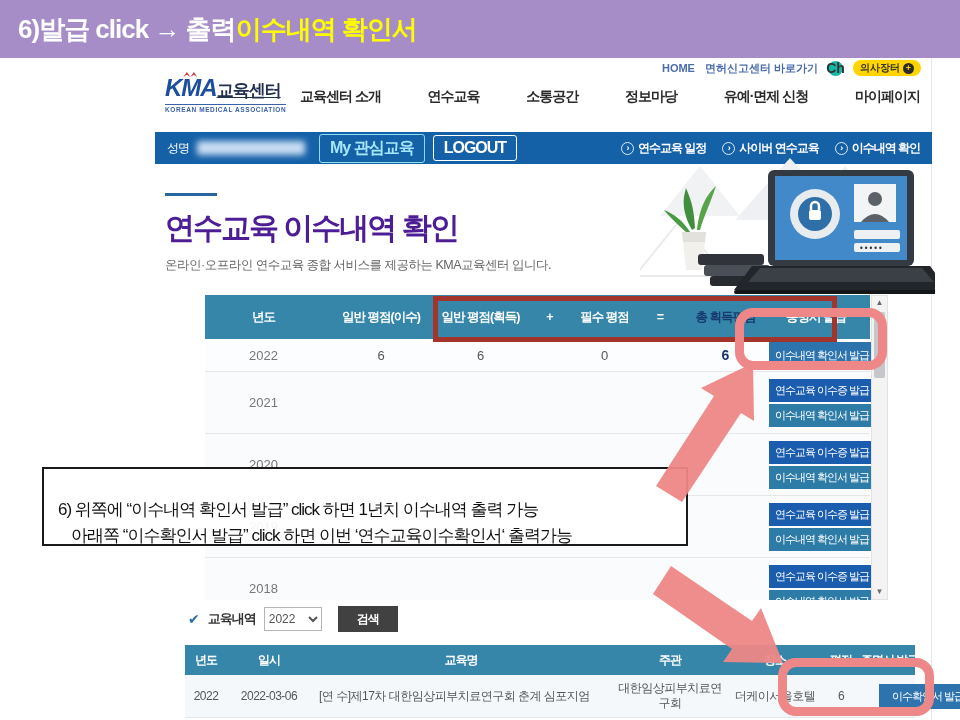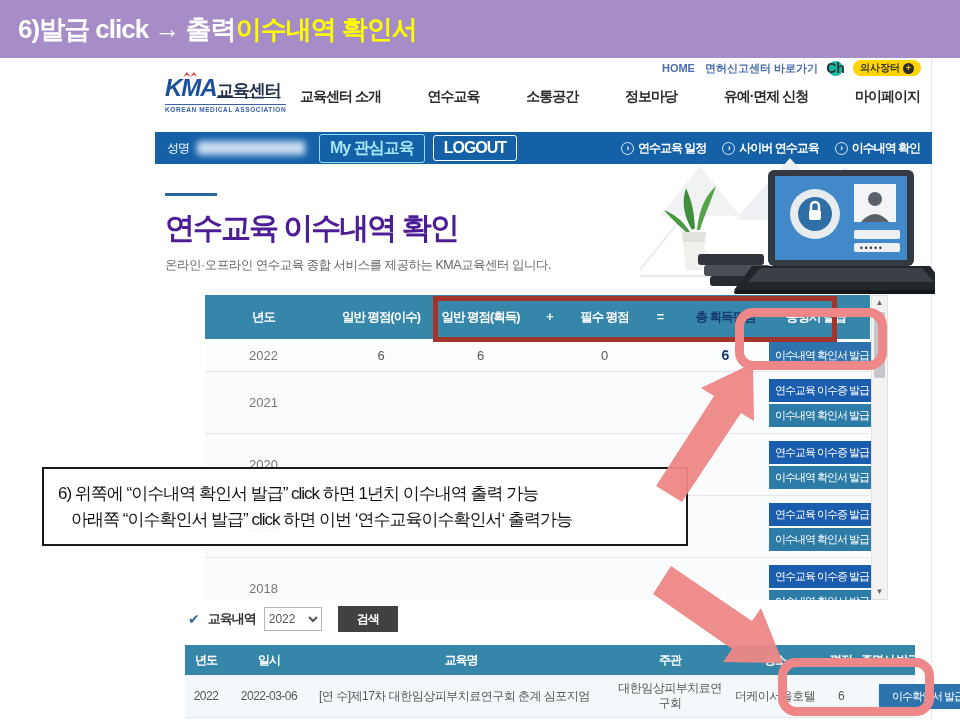--- a/index.html
+++ b/index.html
@@ -99,21 +99,21 @@
   .det-body { height:43px; background:#f5f8fa; border-bottom:1px solid #e4e8eb; }
   .det-body .c { text-align:center; font-size:12px; color:#555; letter-spacing:-0.5px; }
   .det-body .course { text-align:left; padding-left:8px; white-space:nowrap; }
   .det-body .org { word-break:break-all; line-height:1.25; padding:0 6px; }
   .det-btn { width:98px; height:25px; background:#2d73ae; color:#fff; font-size:11px; letter-spacing:-1px; border:none;
     cursor:pointer; margin-left:18px; }
 
   
   .redbox { position:absolute; left:433px; top:296px; width:404px; height:46px; border:5px solid #a2342b; z-index:5; }
   .annot { position:absolute; left:42px; top:467px; width:646px; height:79px; background:rgba(255,255,255,0.92);
-    border:2px solid #1a1a1a; z-index:6; padding:12px 14px 0 14px; }
+    border:2px solid #1a1a1a; z-index:6; padding:28px 14px 0 14px; }
   .annot .ln { font-size:17px; color:#111; letter-spacing:-1px; line-height:1.55; white-space:nowrap; }
   .annot .ln2 { padding-left:13px; }
   .arrows { position:absolute; left:0; top:0; width:960px; height:720px; z-index:7; pointer-events:none; }
   .pinkrect { position:absolute; border:9px solid #ee8787; border-radius:18px; z-index:8; }
   .pr1 { left:735px; top:308px; width:152px; height:62px; }
   .pr2 { left:778px; top:658px; width:156px; height:58px; }
 </style>
 </head>
 <body>
 

